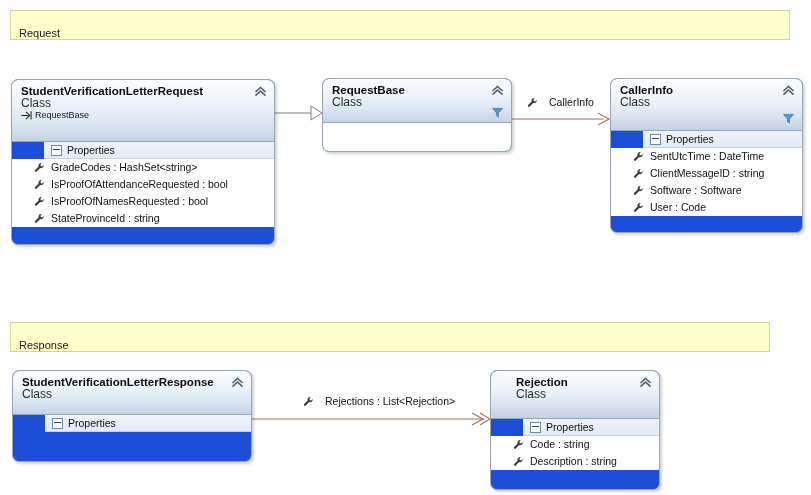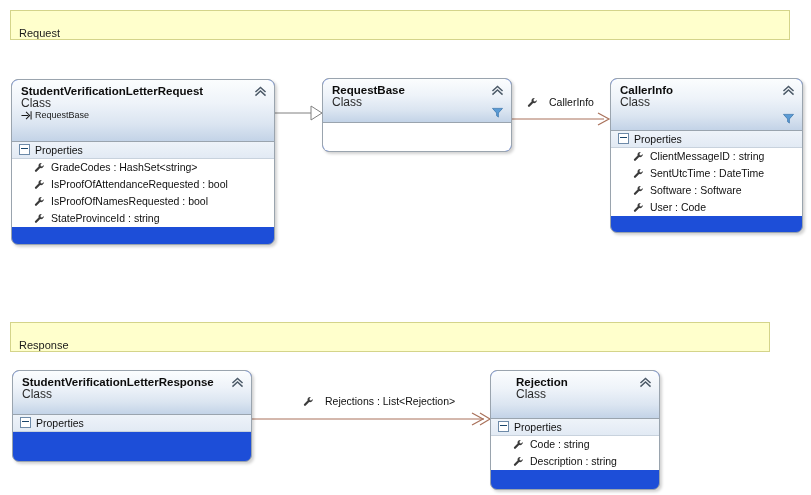--- a/index.html
+++ b/index.html
@@ -70,27 +70,28 @@
     position:absolute;right:7px;top:6px;
     width:13px;height:11px;
   }
   .funnel{
     position:absolute;right:8px;
     width:11px;height:11px;
   }
 
   
   .compartment-title{
-    display:flex;align-items:flex-start;gap:5px;
+    display:flex;align-items:flex-end;gap:5px;
     background:linear-gradient(to bottom,#eef3f9 0%,#e2eaf4 100%);
     border-bottom:1px solid #c8d2dd;
     padding:2px 14px 2px 7px;
     font-size:10.5px;
     color:#101010;
     box-sizing:border-box;
+    margin-left:32px;
   }
   .expander{
     width:9px;height:9px;
     border:1px solid #6d8aa8;
     background:#ffffff;
     position:relative;
     flex:none;
   }
   .expander:before{
     content:"";position:absolute;
@@ -235,27 +236,27 @@
     </div>
     <div class="compartment-title">
       <span class="expander"></span>
       <span>Properties</span>
     </div>
     <div>
       <div class="member">
         <svg class="wrench" viewBox="0 0 16 16">
           <path d="M11.3 1.4a4 4 0 0 0-4.6 5.1L1.7 11.5a1.6 1.6 0 0 0 2.3 2.3l5-5a4 4 0 0 0 5.1-4.6l-2.3 2.3-1.9-.5-.5-1.9z" fill="#3b3b3b"></path>
         </svg>
+        <span>SentUtcTime : DateTime</span>
+      </div>
+      <div class="member">
+        <svg class="wrench" viewBox="0 0 16 16">
+          <path d="M11.3 1.4a4 4 0 0 0-4.6 5.1L1.7 11.5a1.6 1.6 0 0 0 2.3 2.3l5-5a4 4 0 0 0 5.1-4.6l-2.3 2.3-1.9-.5-.5-1.9z" fill="#3b3b3b"></path>
+        </svg>
         <span>ClientMessageID : string</span>
-      </div>
-      <div class="member">
-        <svg class="wrench" viewBox="0 0 16 16">
-          <path d="M11.3 1.4a4 4 0 0 0-4.6 5.1L1.7 11.5a1.6 1.6 0 0 0 2.3 2.3l5-5a4 4 0 0 0 5.1-4.6l-2.3 2.3-1.9-.5-.5-1.9z" fill="#3b3b3b"></path>
-        </svg>
-        <span>SentUtcTime : DateTime</span>
       </div>
       <div class="member">
         <svg class="wrench" viewBox="0 0 16 16">
           <path d="M11.3 1.4a4 4 0 0 0-4.6 5.1L1.7 11.5a1.6 1.6 0 0 0 2.3 2.3l5-5a4 4 0 0 0 5.1-4.6l-2.3 2.3-1.9-.5-.5-1.9z" fill="#3b3b3b"></path>
         </svg>
         <span>Software : Software</span>
       </div>
       <div class="member">
         <svg class="wrench" viewBox="0 0 16 16">
           <path d="M11.3 1.4a4 4 0 0 0-4.6 5.1L1.7 11.5a1.6 1.6 0 0 0 2.3 2.3l5-5a4 4 0 0 0 5.1-4.6l-2.3 2.3-1.9-.5-.5-1.9z" fill="#3b3b3b"></path>

